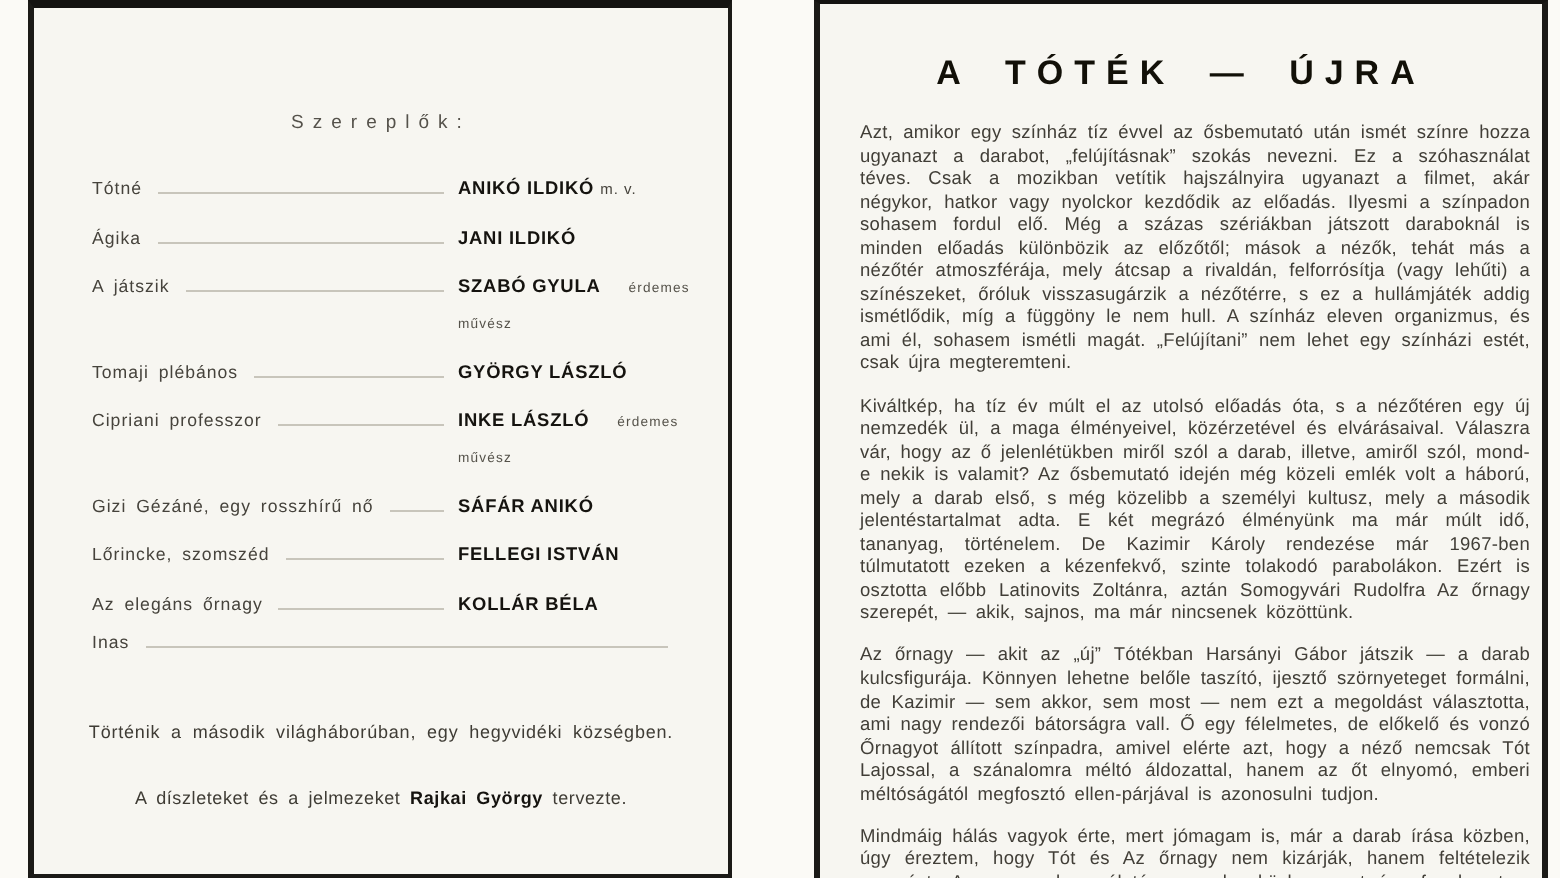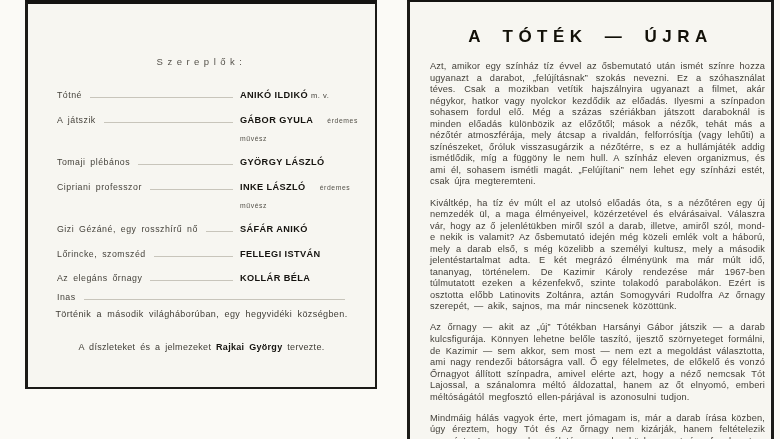--- a/index.html
+++ b/index.html
@@ -5,21 +5,21 @@
   html,body { margin:0; padding:0; background:#e9e8e3; }
   .stage {
     position:relative; width:780px; height:439px; overflow:hidden;
     background:#fbfaf6;
     font-family:"Liberation Sans","DejaVu Sans",sans-serif;
   }
   .page {
     position:absolute; top:0; box-sizing:border-box; background:#f7f6f1;
   }
   .page-left {
-    left:25px; width:352px; height:389px;
+    left:14px; width:352px; height:439px;
     border-left:3px solid #1b1a17; border-right:2px solid #1b1a17;
     border-top:4px solid #141311; border-bottom:2px solid #1b1a17;
   }
   .page-right {
     left:407px; width:367px; height:445px;
     border-left:3px solid #1b1a17; border-right:3px solid #1b1a17;
     border-top:2px solid #141311;
   }
   
   .cast-heading {
@@ -37,21 +37,21 @@
     background:linear-gradient(#c8c5bb,#c8c5bb) left bottom / 100% 1px no-repeat;
   }
   .actor-cell { width:112px; flex:0 0 112px; }
   .actor-name {
     font-weight:700; font-size:9.2px; line-height:10px;
     letter-spacing:0.4px; color:#15130f; white-space:nowrap;
   }
   .actor-suffix { font-weight:400; font-size:7.5px; color:#46433c; margin-left:3px; letter-spacing:0.5px; }
   .actor-note { font-size:6.8px; line-height:8px; color:#55524a; margin:1px 0 0 14px; letter-spacing:0.6px; }
   .setting-line {
-    margin-top:7px; text-align:center; font-size:9px; color:#3f3c35;
+    margin-top:35px; text-align:center; font-size:9px; color:#3f3c35;
     letter-spacing:0.4px; word-spacing:2.5px;
   }
   .design-line {
     margin-top:23px; text-align:center; font-size:9px; color:#3f3c35;
     letter-spacing:0.3px; word-spacing:2px;
   }
   .b { font-weight:700; color:#15130f; }
   
   .essay-title {
     margin-top:25px; text-align:center; font-size:17px; font-weight:700;
@@ -74,25 +74,30 @@
     <div class="cast-list">
 
 
 
       <div class="cast-row">
         <span class="role">Tótné</span>
         <span class="leader"></span>
         <span class="actor-cell"><span class="actor-name">ANIKÓ ILDIKÓ</span><span class="actor-suffix">m. v.</span></span>
       </div>
 
+      <div class="cast-row">
+        <span class="role">Ágika</span>
+        <span class="leader"></span>
+        <span class="actor-cell"><span class="actor-name">JANI ILDIKÓ</span></span>
+      </div>
 
       <div class="cast-row">
         <span class="role">A játszik</span>
         <span class="leader"></span>
-        <span class="actor-cell"><span class="actor-name">GÁBOR GYULA</span><span class="actor-note">érdemes művész</span></span>
+        <span class="actor-cell"><span class="actor-name">SZABÓ GYULA</span><span class="actor-note">érdemes művész</span></span>
       </div>
 
       <div class="cast-row">
         <span class="role">Tomaji plébános</span>
         <span class="leader"></span>
         <span class="actor-cell"><span class="actor-name">GYÖRGY LÁSZLÓ</span></span>
       </div>
 
       <div class="cast-row">
         <span class="role">Cipriani professzor</span>

